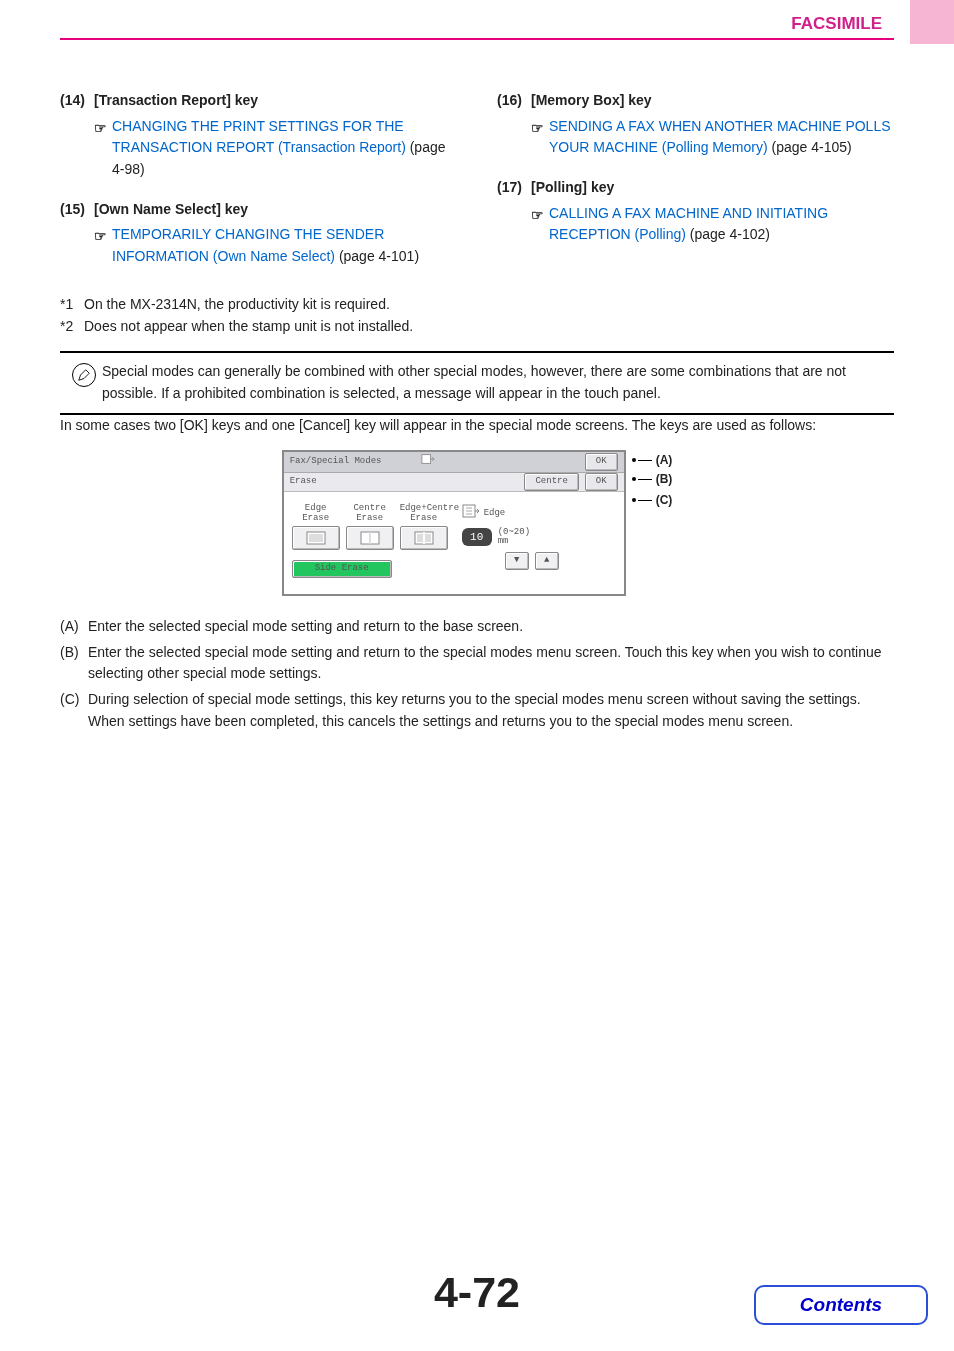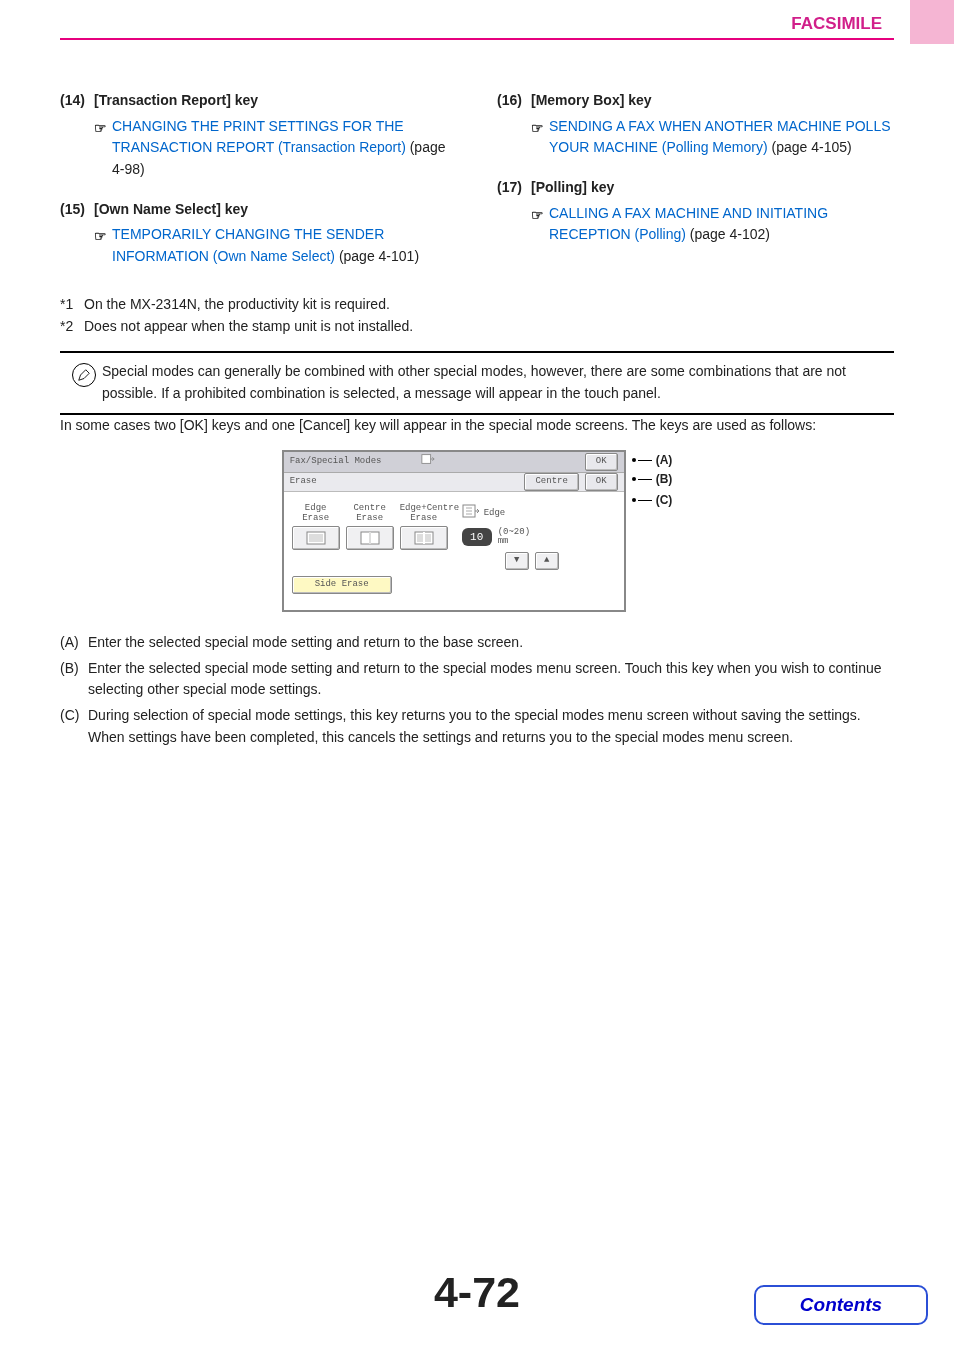--- a/index.html
+++ b/index.html
@@ -143,21 +143,21 @@
   .ui-tile {
     width:48px; text-align:center;
   }
   .ui-tile-label { line-height:1.1; margin-bottom:2px; }
   .ui-tile-box {
     height:22px; border:1px solid #888; background:#f0f0f2; border-radius:2px;
     display:flex; align-items:center; justify-content:center;
     box-shadow: inset -1px -1px 0 #bbb, inset 1px 1px 0 #fff;
   }
   .ui-side-erase {
-    margin-top:20px; width:98px; height:16px; border:1px solid #888; background:#fef9c3;
+    margin-top:4px; width:98px; height:16px; border:1px solid #888; background:#22c55e;
     display:flex; align-items:center; justify-content:center; border-radius:2px;
     box-shadow: inset -1px -1px 0 #bbb, inset 1px 1px 0 #fff;
   }
   .ui-right { width:140px; }
   .ui-edge-row { display:flex; align-items:center; gap:4px; }
   .ui-val {
     width:30px; height:18px; background:#444; color:#fff; display:flex;
     align-items:center; justify-content:center; font-size:11px; border-radius:6px;
   }
   .ui-arrows { display:flex; gap:6px; margin-top:6px; justify-content:center; }

